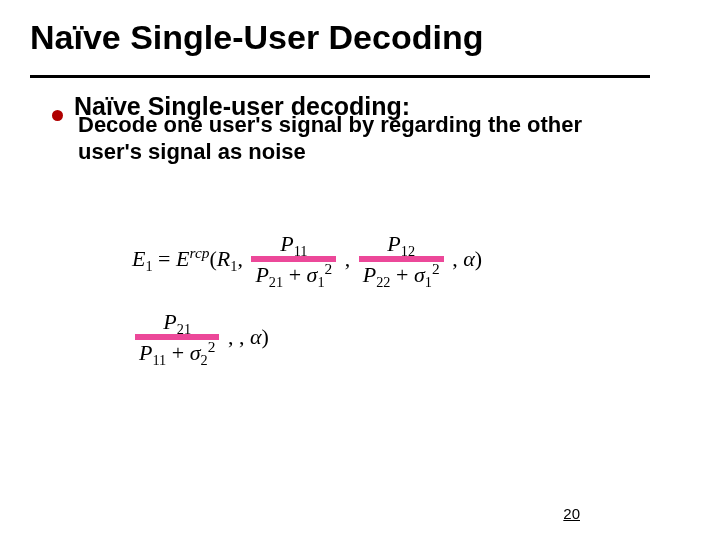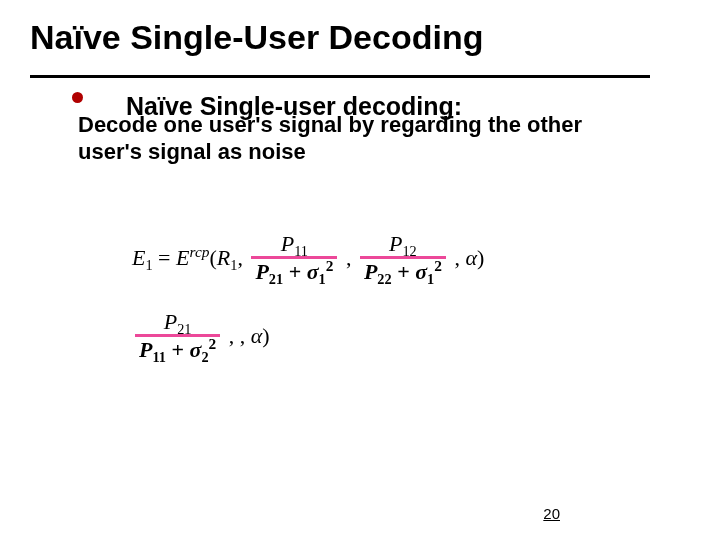--- a/index.html
+++ b/index.html
@@ -30,25 +30,24 @@
   .rule {
     position: absolute;
     left: 30px;
     top: 75px;
     width: 620px;
     height: 0;
     border-top: 3px solid #000;
   }
   .bullet-row {
     position: absolute;
-    left: 72px;
+    left: 52px;
     top: 92px;
     display: flex;
-    align-items: flex-start;
-    gap: 32px;
+    align-items: flex-end;
   }
   .bullet-dot {
     width: 11px;
     height: 11px;
     border-radius: 50%;
     background: #b00000;
     margin-right: 11px;
     flex: none;
   }
   .bullet-text {
@@ -81,33 +80,32 @@
   sup { font-size: 0.7em; vertical-align: super; line-height: 0; }
   .frac {
     display: inline-block;
     vertical-align: middle;
     text-align: center;
     margin: 0 3px;
   }
   .frac .num {
     display: block;
     padding: 0 4px 1px 4px;
-    border-bottom: 3px solid #ec4899;
+    border-bottom: 6px solid #ec4899;
     line-height: 1.05;
   }
   .frac .den {
     display: block;
     padding: 1px 4px 0 4px;
     line-height: 1.05;
-    font-weight: bold;
   }
   .mid { vertical-align: middle; }
   .page-num {
     position: absolute;
-    right: 44px;
+    right: 24px;
     bottom: 18px;
     font-size: 15px;
     color: #000;
     text-decoration: underline;
   }
 </style>
 </head>
 <body>
 
 <div class="slide">

